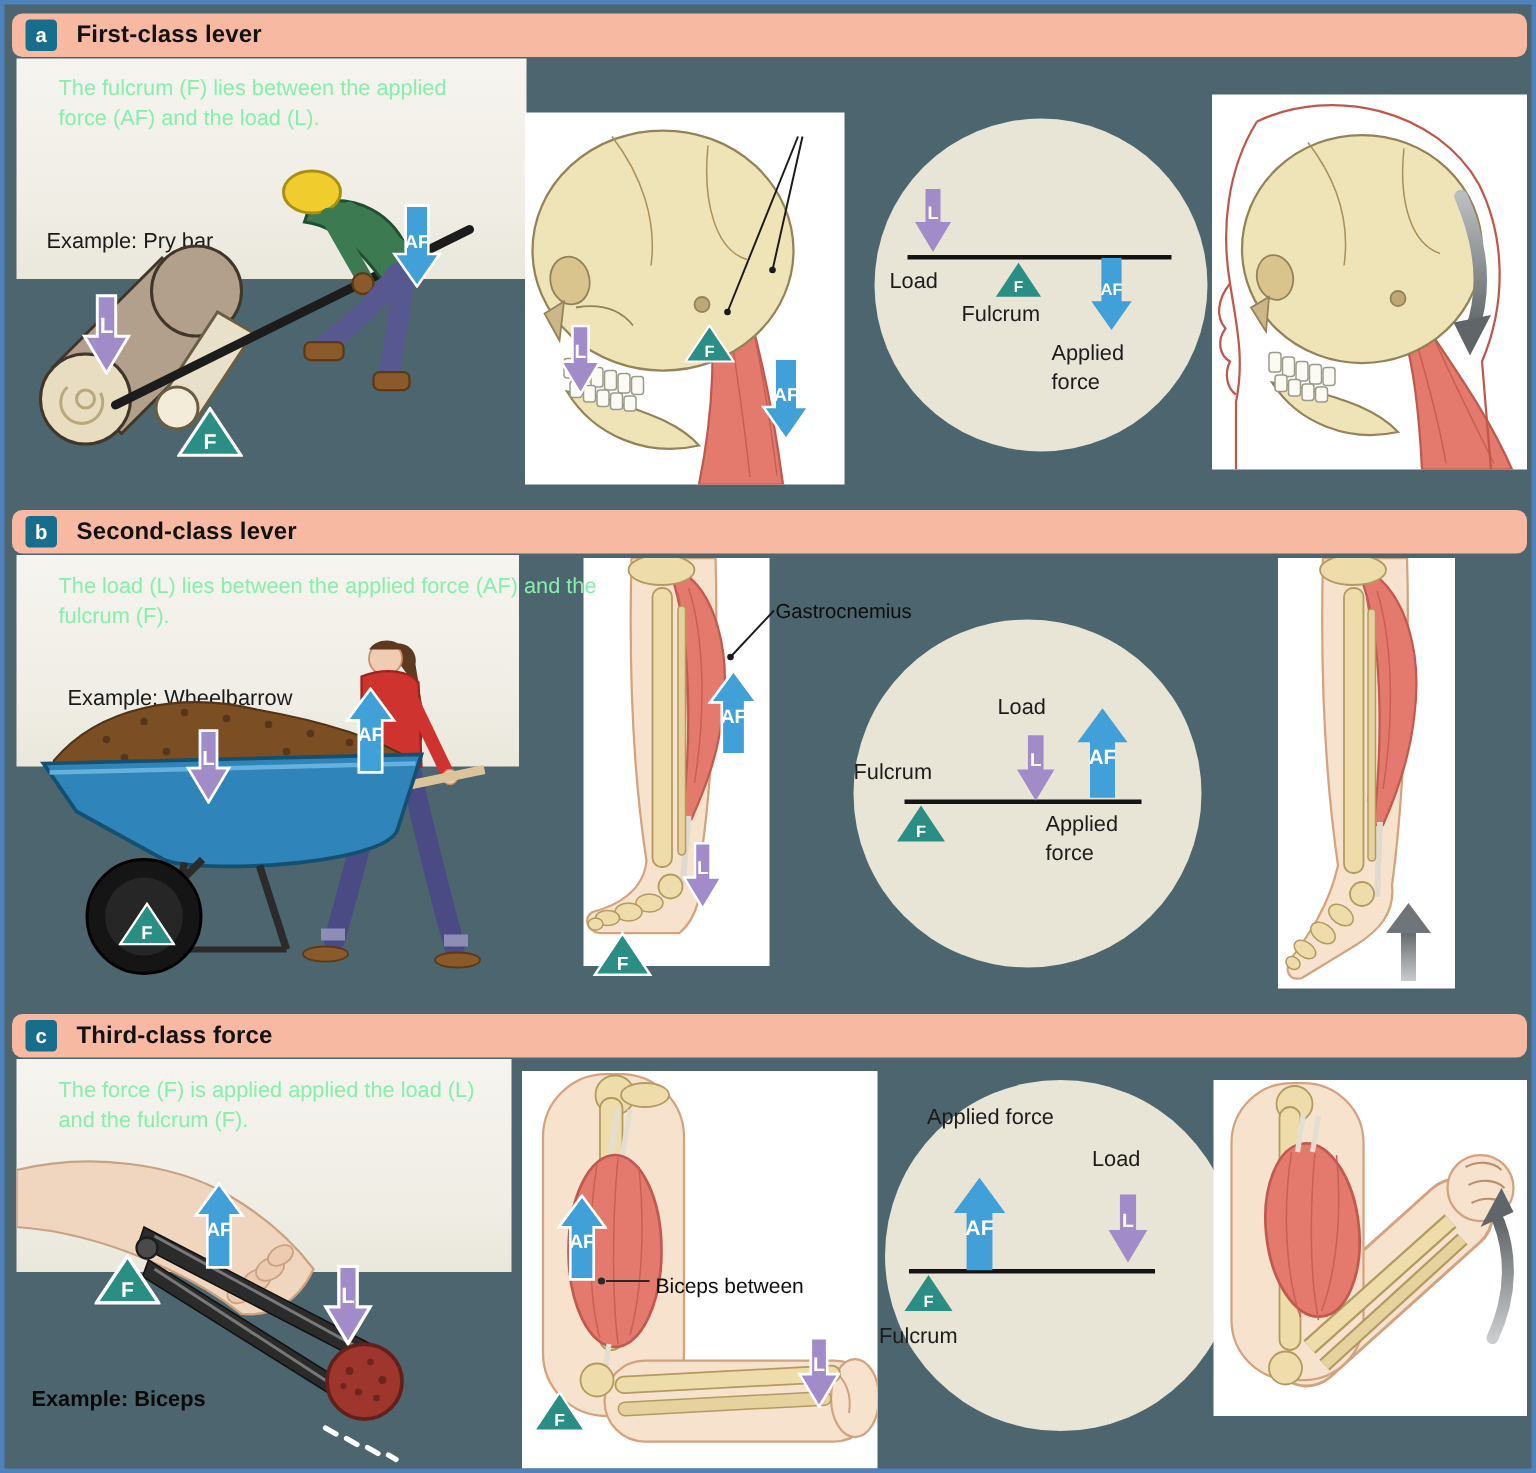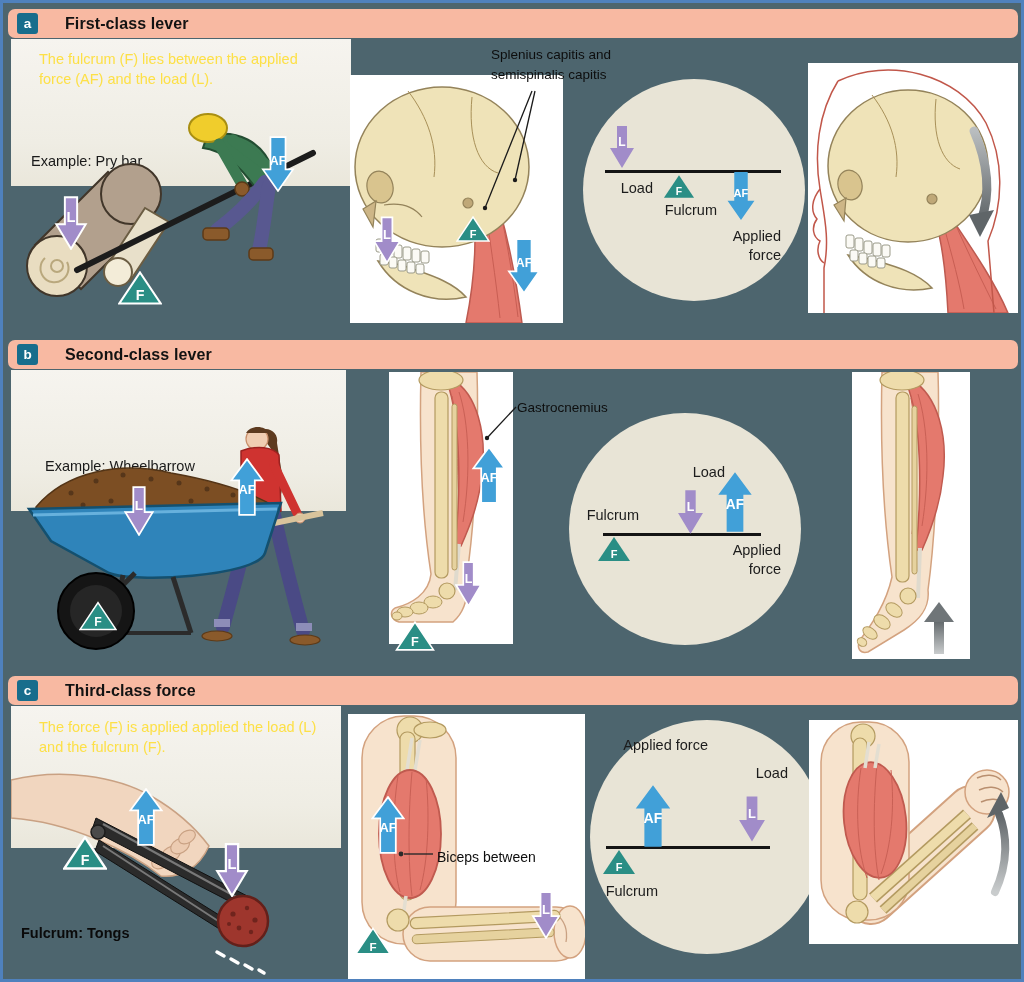--- a/index.html
+++ b/index.html
@@ -1,26 +1,26 @@
 <!DOCTYPE html>
 <html><head>
 <meta charset="utf-8">
 <style>
   html,body{margin:0;padding:0;background:#2e3d44;}
   #root{position:relative;width:1024px;height:982px;background:#4d656e;border:3px solid #4f81bd;box-sizing:border-box;overflow:hidden;font-family:"Liberation Sans",sans-serif;}
   .hdr{position:absolute;left:5px;width:1010px;height:29px;background:#f8b9a2;border-radius:7px;display:flex;align-items:center;padding-left:9px;box-sizing:border-box;z-index:6;}
   .hbox{width:21px;height:21px;background:#186d8c;border-radius:3px;color:#fff;font-weight:bold;font-size:13.5px;display:flex;align-items:center;justify-content:center;flex:0 0 auto;}
-  .htitle{margin-left:27px;font-weight:bold;font-size:16px;color:#121212;letter-spacing:.1px;}
+  .htitle{margin-left:13px;font-weight:bold;font-size:16px;color:#121212;letter-spacing:.1px;}
   .lightpanel{position:absolute;background:linear-gradient(180deg,#f6f4ef 0%,#efede4 70%,#eae7db 100%);z-index:1;}
   .white{position:absolute;background:#fff;z-index:2;}
-  .desc{position:absolute;font-size:14.5px;color:#fde047;line-height:1.4;z-index:3;}
+  .desc{position:absolute;font-size:14.5px;color:#86efac;line-height:1.4;z-index:3;}
   .example{position:absolute;font-size:14.5px;color:#1a1a1a;z-index:4;}
   .circle{position:absolute;border-radius:50%;background:#e8e4d6;z-index:2;}
   .lever{position:absolute;height:3px;background:#141414;z-index:3;}
-  .dlab{position:absolute;font-size:14.5px;color:#1c1c1c;text-align:right;line-height:1.3;z-index:4;}
+  .dlab{position:absolute;font-size:14.5px;color:#1c1c1c;text-align:left;line-height:1.3;z-index:4;}
   .alab{position:absolute;font-size:13.5px;color:#0d0d0d;line-height:1.45;z-index:7;}
   .mk{position:absolute;z-index:8;}
   .mk text{fill:#fff;font-weight:bold;font-family:"Liberation Sans",sans-serif;text-anchor:middle;}
   .scene{position:absolute;z-index:5;}
   .panelart{position:absolute;z-index:3;}
   .leadsvg{position:absolute;z-index:7;}
 </style>
 </head>
 <body>
 
@@ -107,21 +107,20 @@
   </svg>
   <svg class="mk" style="left:453px;top:213px;width:34px;height:26px" viewBox="0 0 34 26">
     <polygon points="17,1 33,25 1,25" fill="#2a8e85" stroke="#fff" stroke-width="1.4"></polygon>
     <text x="17" y="22" font-size="11">F</text>
   </svg>
   <svg class="mk" style="left:503px;top:235px;width:36px;height:56px" viewBox="0 0 30 52">
     <polygon points="8,1 22,1 22,31 29,31 15,51 1,31 8,31" fill="#41a0d8" stroke="#fff" stroke-width="1.6"></polygon>
     <text x="15" y="27" font-size="11.5">AF</text>
   </svg>
 
-  <div class="alab" style="left:488px;top:42px;width:152px">Splenius capitis and semispinalis capitis</div>
   <svg class="leadsvg" style="left:465px;top:82px" width="90" height="130" viewBox="0 0 90 130">
     <line x1="67" y1="6" x2="47" y2="95" stroke="#1a1a1a" stroke-width="1.3"></line>
     <line x1="64" y1="6" x2="17" y2="123" stroke="#1a1a1a" stroke-width="1.3"></line>
     <circle cx="47" cy="95" r="2.2" fill="#1a1a1a"></circle>
       <circle cx="17" cy="123" r="2.2" fill="#1a1a1a"></circle>
   </svg>
 
   <div class="circle" style="left:580px;top:76px;width:222px;height:222px"></div>
   <div class="lever" style="left:602px;top:167px;width:176px"></div>
   <svg class="mk" style="left:606px;top:120px;width:26px;height:48px" viewBox="0 0 26 44">
@@ -175,20 +174,21 @@
     <path d="M166,68 C180,100 183,130 173,158" fill="none" stroke="url(#ga)" stroke-width="9" stroke-linecap="round"></path>
     <polygon points="161,152 186,147 172,174" fill="#5f6568"></polygon>
   </svg>
 
   <div class="hdr" style="top:337px">
     <div class="hbox">b</div>
     <div class="htitle">Second-class lever</div>
   </div>
 
   <div class="lightpanel" style="left:8px;top:367px;width:335px;height:141px"></div>
+  <div class="desc" style="left:36px;top:378px;width:362px">The load (L) lies between the applied force (AF) and the fulcrum (F).</div>
   <div class="example" style="left:42px;top:455px">Example: Wheelbarrow</div>
 
   <svg class="scene" style="left:8px;top:420px" width="335" height="245" viewBox="0 0 335 245">
 
     <path d="M247,8 C258,2 268,10 266,20 L270,45 C274,60 270,72 268,78 L263,30 Z" fill="#5d3a1f"></path>
     <circle cx="246" cy="16" r="11" fill="#f0cdb2" stroke="#c98f6b" stroke-width="1.2"></circle>
     <path d="M235,10 C240,2 254,2 258,10 Z" fill="#5d3a1f"></path>
     <path d="M230,28 C246,22 262,24 268,32 L270,88 C254,96 238,96 230,90 Z" fill="#cf3330" stroke="#9c2220" stroke-width="1.5"></path>
     <path d="M263,42 L286,90" stroke="#cf3330" stroke-width="9" stroke-linecap="round"></path>
     <circle cx="289" cy="95" r="5" fill="#f0cdb2" stroke="#c98f6b"></circle>
@@ -365,21 +365,21 @@
     <text x="17" y="22" font-size="11">F</text>
   </svg>
   <svg class="mk" style="left:125px;top:785px;width:36px;height:58px" viewBox="0 0 30 52">
     <polygon points="15,1 29,20 22,20 22,51 8,51 8,20 1,20" fill="#41a0d8" stroke="#fff" stroke-width="1.6"></polygon>
     <text x="15" y="32" font-size="11.5">AF</text>
   </svg>
   <svg class="mk" style="left:210px;top:840px;width:38px;height:54px" viewBox="0 0 26 44">
     <polygon points="8,1 18,1 18,23 25,23 13,43 1,23 8,23" fill="#a18cc9" stroke="#fff" stroke-width="1.8"></polygon>
     <text x="13" y="21" font-size="12">L</text>
   </svg>
-  <div class="example" style="left:18px;top:922px;font-weight:bold;color:#0a0a0a;z-index:6">Fulcrum: Tongs</div>
+  <div class="example" style="left:18px;top:922px;font-weight:bold;color:#0a0a0a;z-index:6">Example: Biceps</div>
 
   <div class="white" style="left:345px;top:711px;width:237px;height:265px"></div>
   <svg class="panelart" style="left:345px;top:711px" width="237" height="265" viewBox="0 0 237 265">
     <rect x="14" y="2" width="94" height="228" rx="42" fill="#f7e3cd" stroke="#d3a27f" stroke-width="1.5"></rect>
     <rect x="55" y="193" width="180" height="54" rx="27" fill="#f7e3cd" stroke="#d3a27f" stroke-width="1.5"></rect>
     <ellipse cx="222" cy="218" rx="16" ry="26" fill="#f7e3cd" stroke="#d3a27f" stroke-width="1.5"></ellipse>
     <path d="M208,200 C216,206 220,216 218,228" fill="none" stroke="#c9a183" stroke-width="1.3"></path>
     <circle cx="62" cy="16" r="13" fill="#eedcab" stroke="#b39a60" stroke-width="1.2"></circle>
     <rect x="52" y="18" width="15" height="168" rx="7" fill="#eedcab" stroke="#b39a60" stroke-width="1.2"></rect>
     <ellipse cx="82" cy="16" rx="16" ry="8" fill="#eedcab" stroke="#b39a60" stroke-width="1.2"></ellipse>

